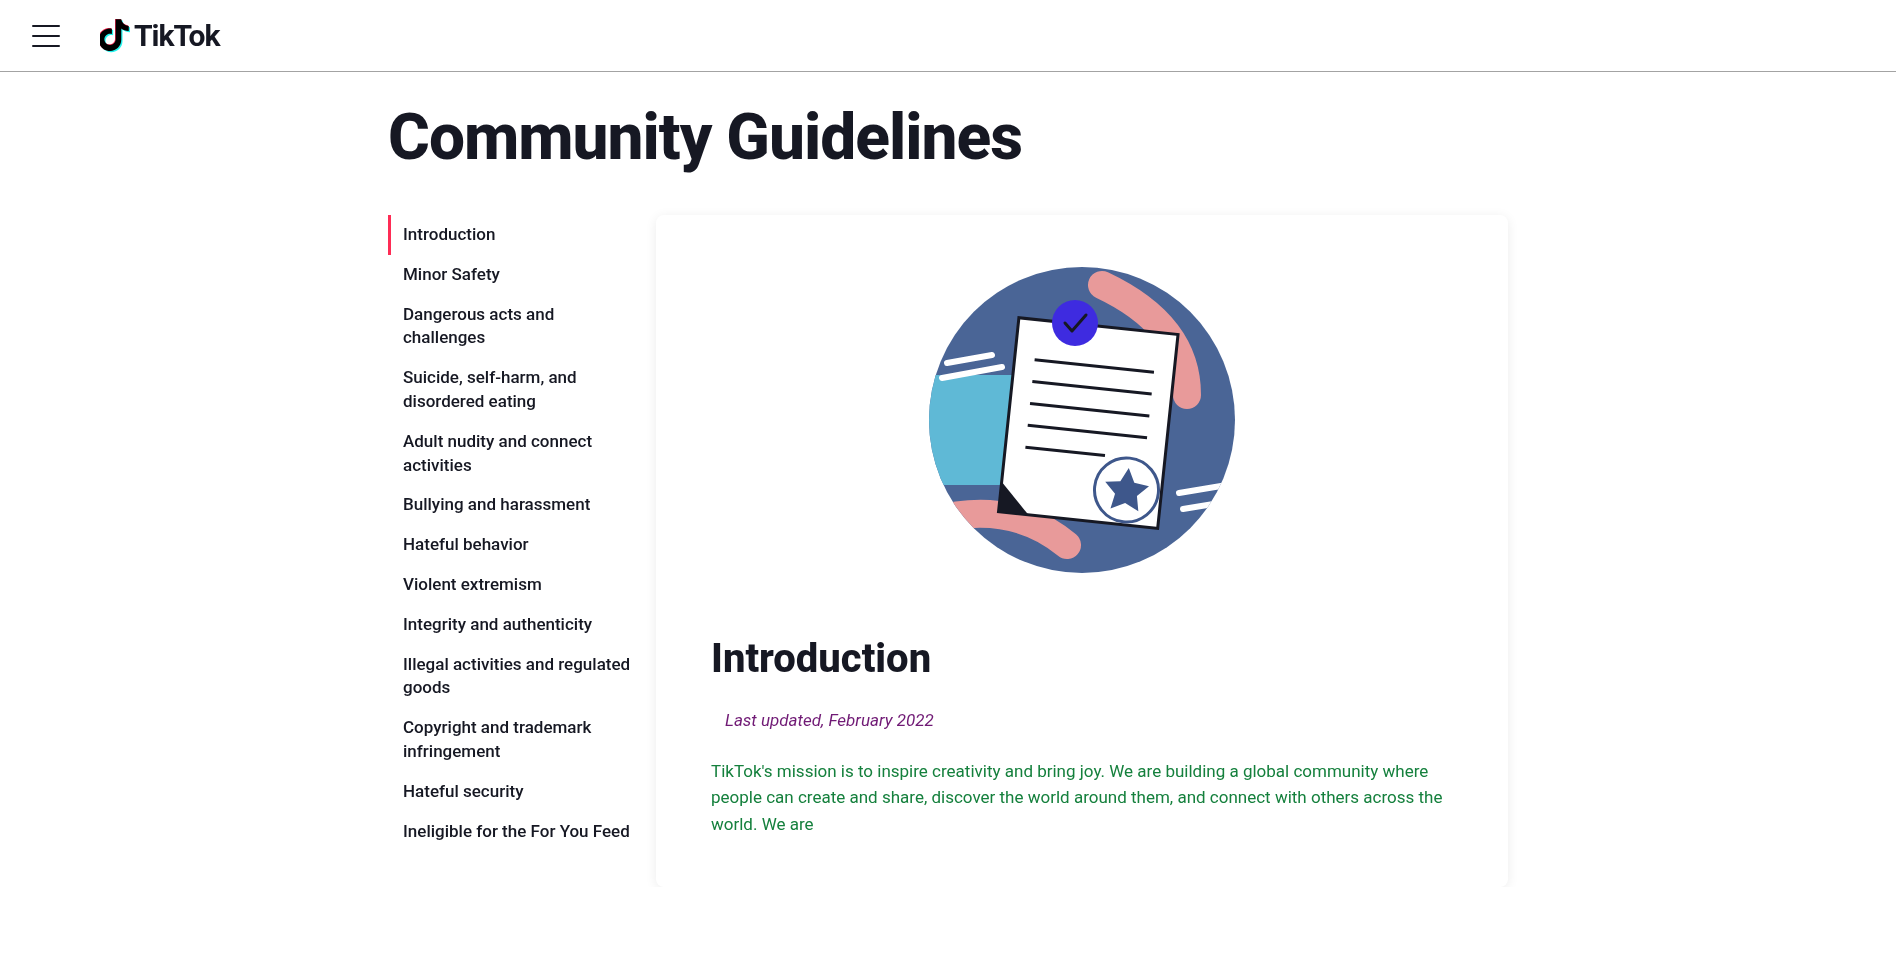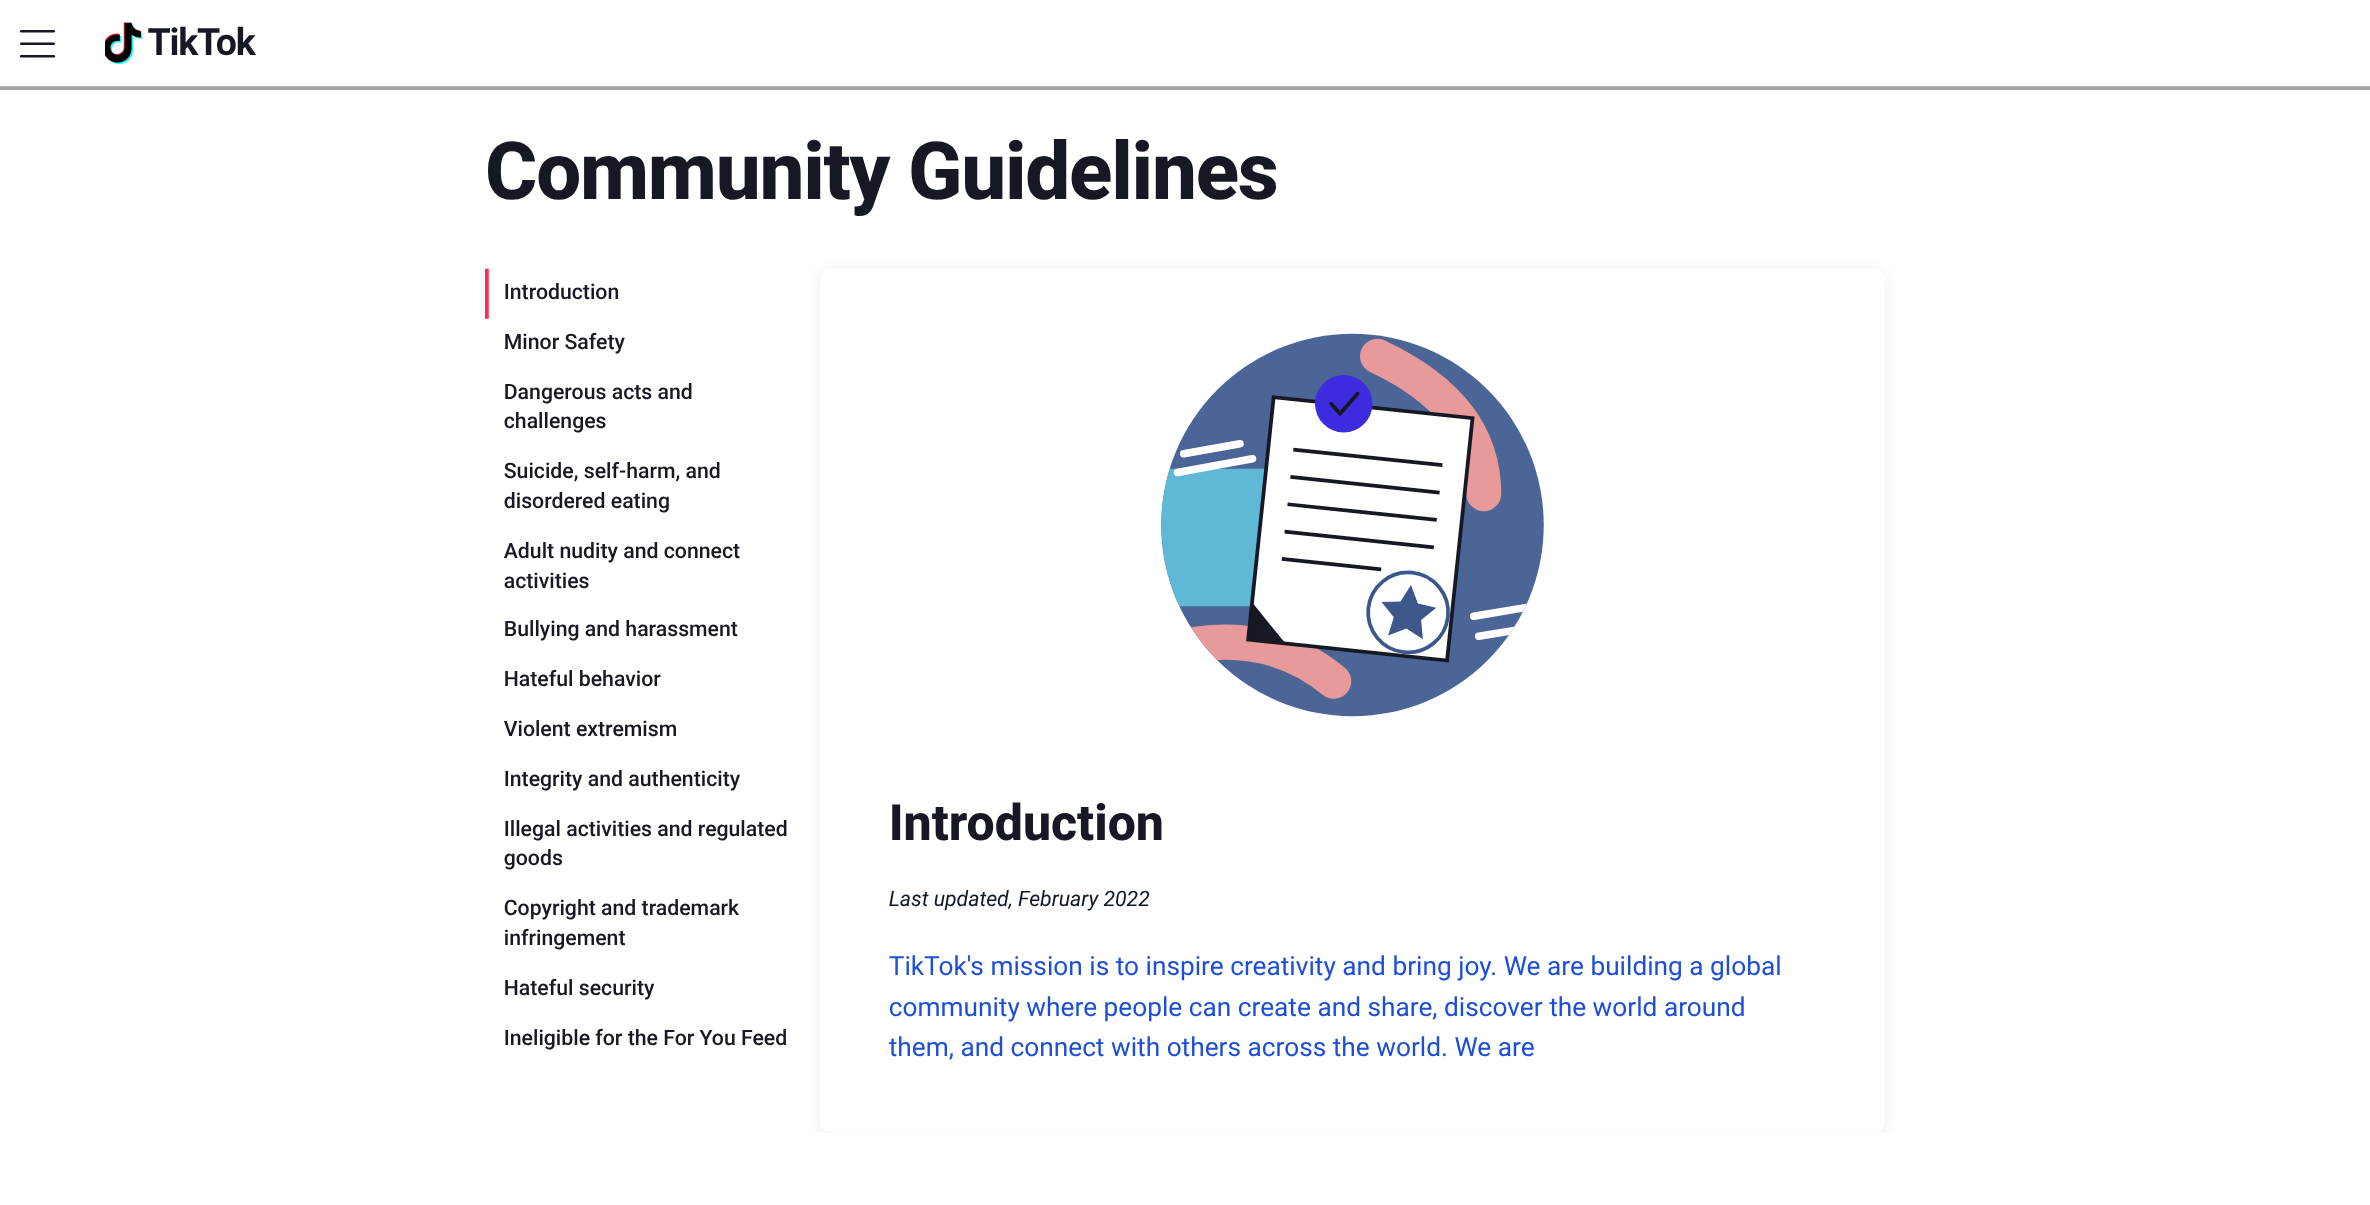--- a/index.html
+++ b/index.html
@@ -5,22 +5,22 @@
 * { margin: 0; padding: 0; box-sizing: border-box; }
 body {
   font-family: -apple-system, BlinkMacSystemFont, "Segoe UI", Roboto, Helvetica, Arial, sans-serif;
   background: #fff;
   color: #161823;
   width: 1896px;
 }
 .header {
   display: flex;
   align-items: center;
-  padding: 16px 16px;
-  border-bottom: 3px solid #a3a3a3;
+  padding: 16px 32px;
+  border-bottom: 1px solid #a3a3a3;
   height: 72px;
 }
 .hamburger {
   width: 28px;
   height: 22px;
   display: flex;
   flex-direction: column;
   justify-content: space-between;
   cursor: pointer;
   margin-right: 40px;
@@ -85,27 +85,28 @@
   margin-bottom: 60px;
 }
 .section-heading {
   font-size: 40px;
   font-weight: 800;
   margin-bottom: 28px;
 }
 .last-updated {
   font-style: italic;
   font-size: 17px;
-  color: #0f172a;
+  color: #701a75;
   margin-bottom: 28px;
+  margin-left: 14px;
 }
 .body-text {
-  font-size: 21px;
+  font-size: 17px;
   line-height: 1.55;
-  color: #1d4ed8;
+  color: #15803d;
 }
 </style>
 </head>
 <body>
 
 <div class="header">
   <div class="hamburger">
     <span></span>
       <span></span>
       <span></span>

